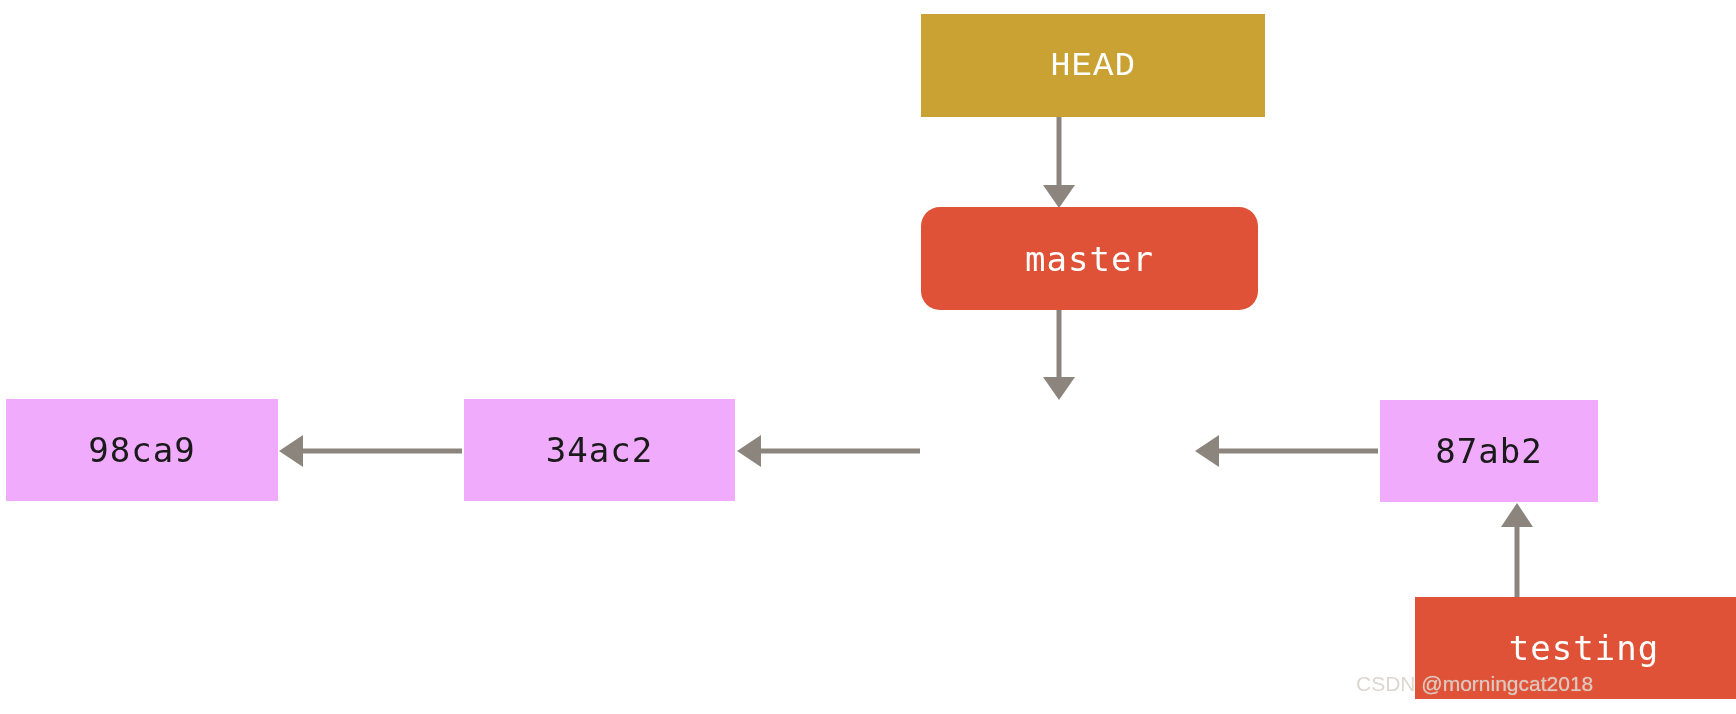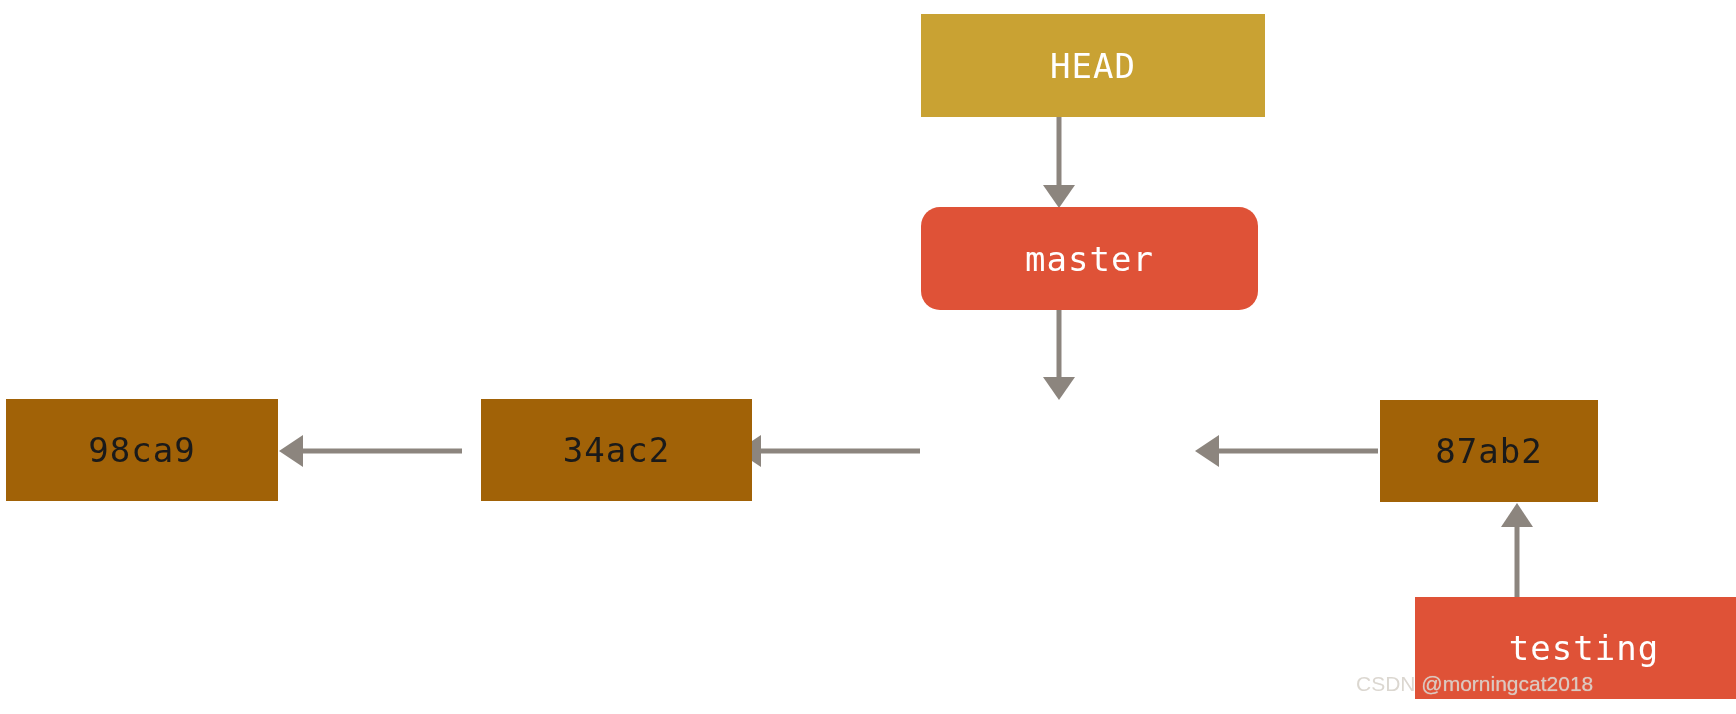--- a/index.html
+++ b/index.html
@@ -22,33 +22,34 @@
     position: absolute;
     display: flex;
     align-items: center;
     justify-content: center;
     box-sizing: border-box;
     font-family: "DejaVu Sans Mono", monospace;
     letter-spacing: 1px;
     user-select: none;
   }
   .node-commit {
-    background: #a16207;
+    background: #f0abfc;
     color: #1a1a1a;
     font-size: 34px;
   }
   .node-branch {
     background: #df5237;
     color: #ffffff;
     font-size: 34px;
   }
   .node-head {
     background: #c9a233;
     color: #ffffff;
     font-size: 34px;
+    font-family: Liberation Mono, monospace;
   }
   svg#edges {
     position: absolute;
     left: 0;
     top: 0;
     width: 1736px;
     height: 714px;
     pointer-events: none;
   }
   .watermark {
@@ -110,21 +111,21 @@
   </div>
 
   <div class="node node-branch" style="left:921px; top:207px; width:337px; height:103px;border-radius:19px;">
     <span>master</span>
   </div>
 
   <div class="node node-commit" style="left:6px; top:399px; width:272px; height:102px;">
     <span>98ca9</span>
   </div>
 
-  <div class="node node-commit" style="left:464px; top:399px; width:271px; height:102px;margin-left:17px;">
+  <div class="node node-commit" style="left:464px; top:399px; width:271px; height:102px;">
     <span>34ac2</span>
   </div>
 
 
   <div class="node node-commit" style="left:1380px; top:400px; width:218px; height:102px;">
     <span>87ab2</span>
   </div>
 
   <div class="node node-branch" style="left:1415px; top:597px; width:338px; height:102px;">
     <span>testing</span>

